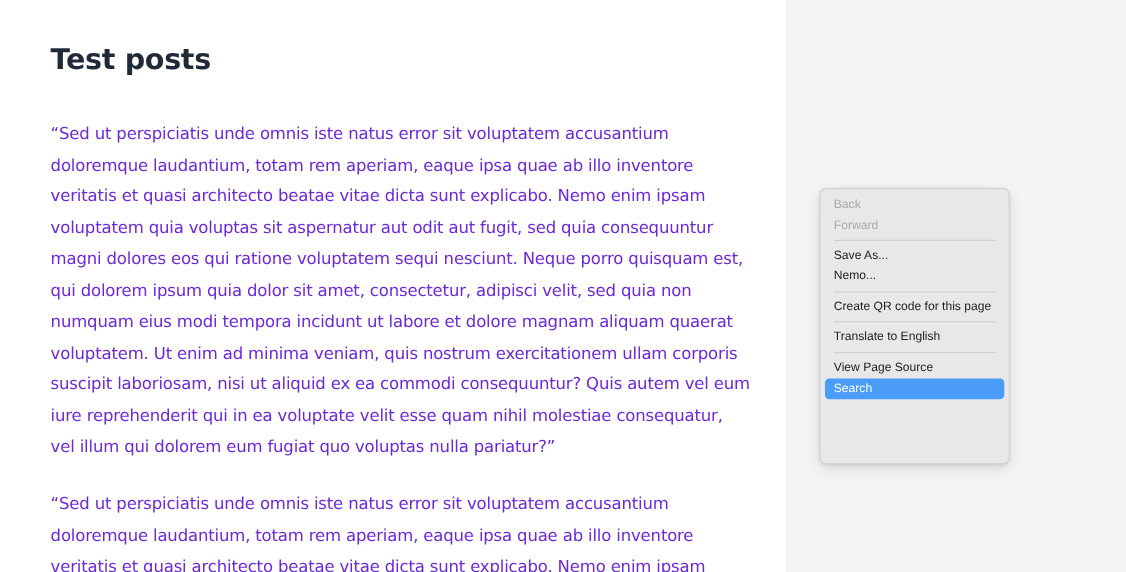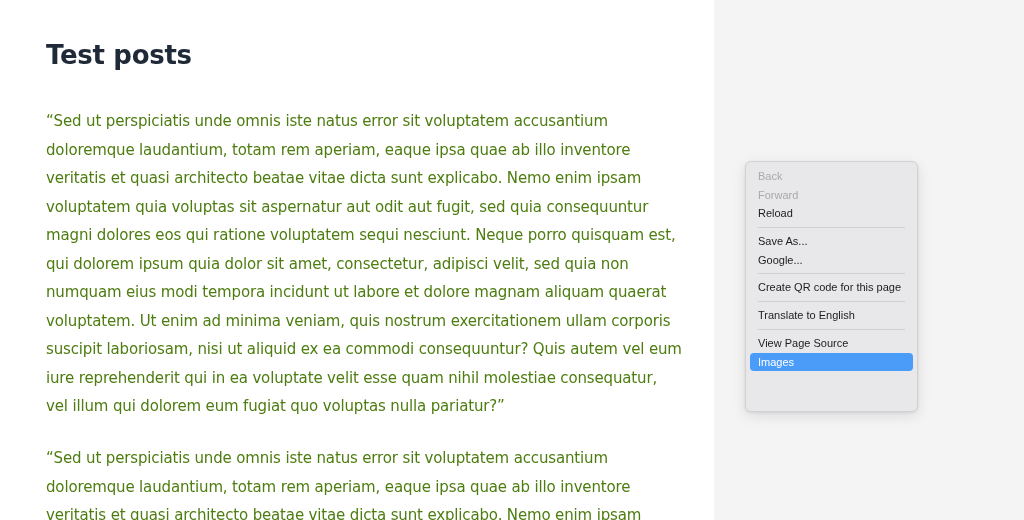--- a/index.html
+++ b/index.html
@@ -24,29 +24,29 @@
       position: absolute; left: 46px; top: 40px;
       font-size: 26px; font-weight: bold;
       color: #1f2937;
       letter-spacing: -0.3px;
     }
     .post {
       position: absolute; left: 46px;
       width: 640px;
       font-size: 15px;
       line-height: 28.5px;
-      color: #4d7c0f;
+      color: #6d28d9;
       letter-spacing: -0.15px;
     }
     .post-1 { top: 107px; }
     .post-2 { top: 444px; }
     .post .line { display: block; white-space: nowrap; }
 
     .context-menu {
-      position: absolute; left: 745px; top: 161px;
+      position: absolute; left: 745px; top: 171px;
       width: 173px; height: 251px;
       background: #e8e8ea;
       border: 1px solid #d2d2d4;
       border-radius: 6px;
       box-shadow: 0 4px 14px rgba(0,0,0,0.10), 0 1px 3px rgba(0,0,0,0.08);
       padding: 5px 4px;
       font-family: "Liberation Sans", sans-serif;
       font-size: 11px;
     }
     .menu-item {
@@ -89,25 +89,24 @@
       <span class="line">doloremque laudantium, totam rem aperiam, eaque ipsa quae ab illo inventore</span>
       <span class="line">veritatis et quasi architecto beatae vitae dicta sunt explicabo. Nemo enim ipsam</span>
     </div>
   </div>
 
   <div class="side-panel"></div>
 
   <div class="context-menu">
     <div class="menu-item disabled">Back</div>
     <div class="menu-item disabled">Forward</div>
-    <div class="menu-item">Reload</div>
     <div class="menu-sep"></div>
     <div class="menu-item">Save As...</div>
-    <div class="menu-item">Google...</div>
+    <div class="menu-item">Nemo...</div>
     <div class="menu-sep"></div>
     <div class="menu-item">Create QR code for this page</div>
     <div class="menu-sep"></div>
     <div class="menu-item">Translate to English</div>
     <div class="menu-sep"></div>
     <div class="menu-item">View Page Source</div>
-    <div class="menu-item highlighted">Images</div>
+    <div class="menu-item highlighted">Search</div>
   </div>
 </div>
 
 </body></html>

